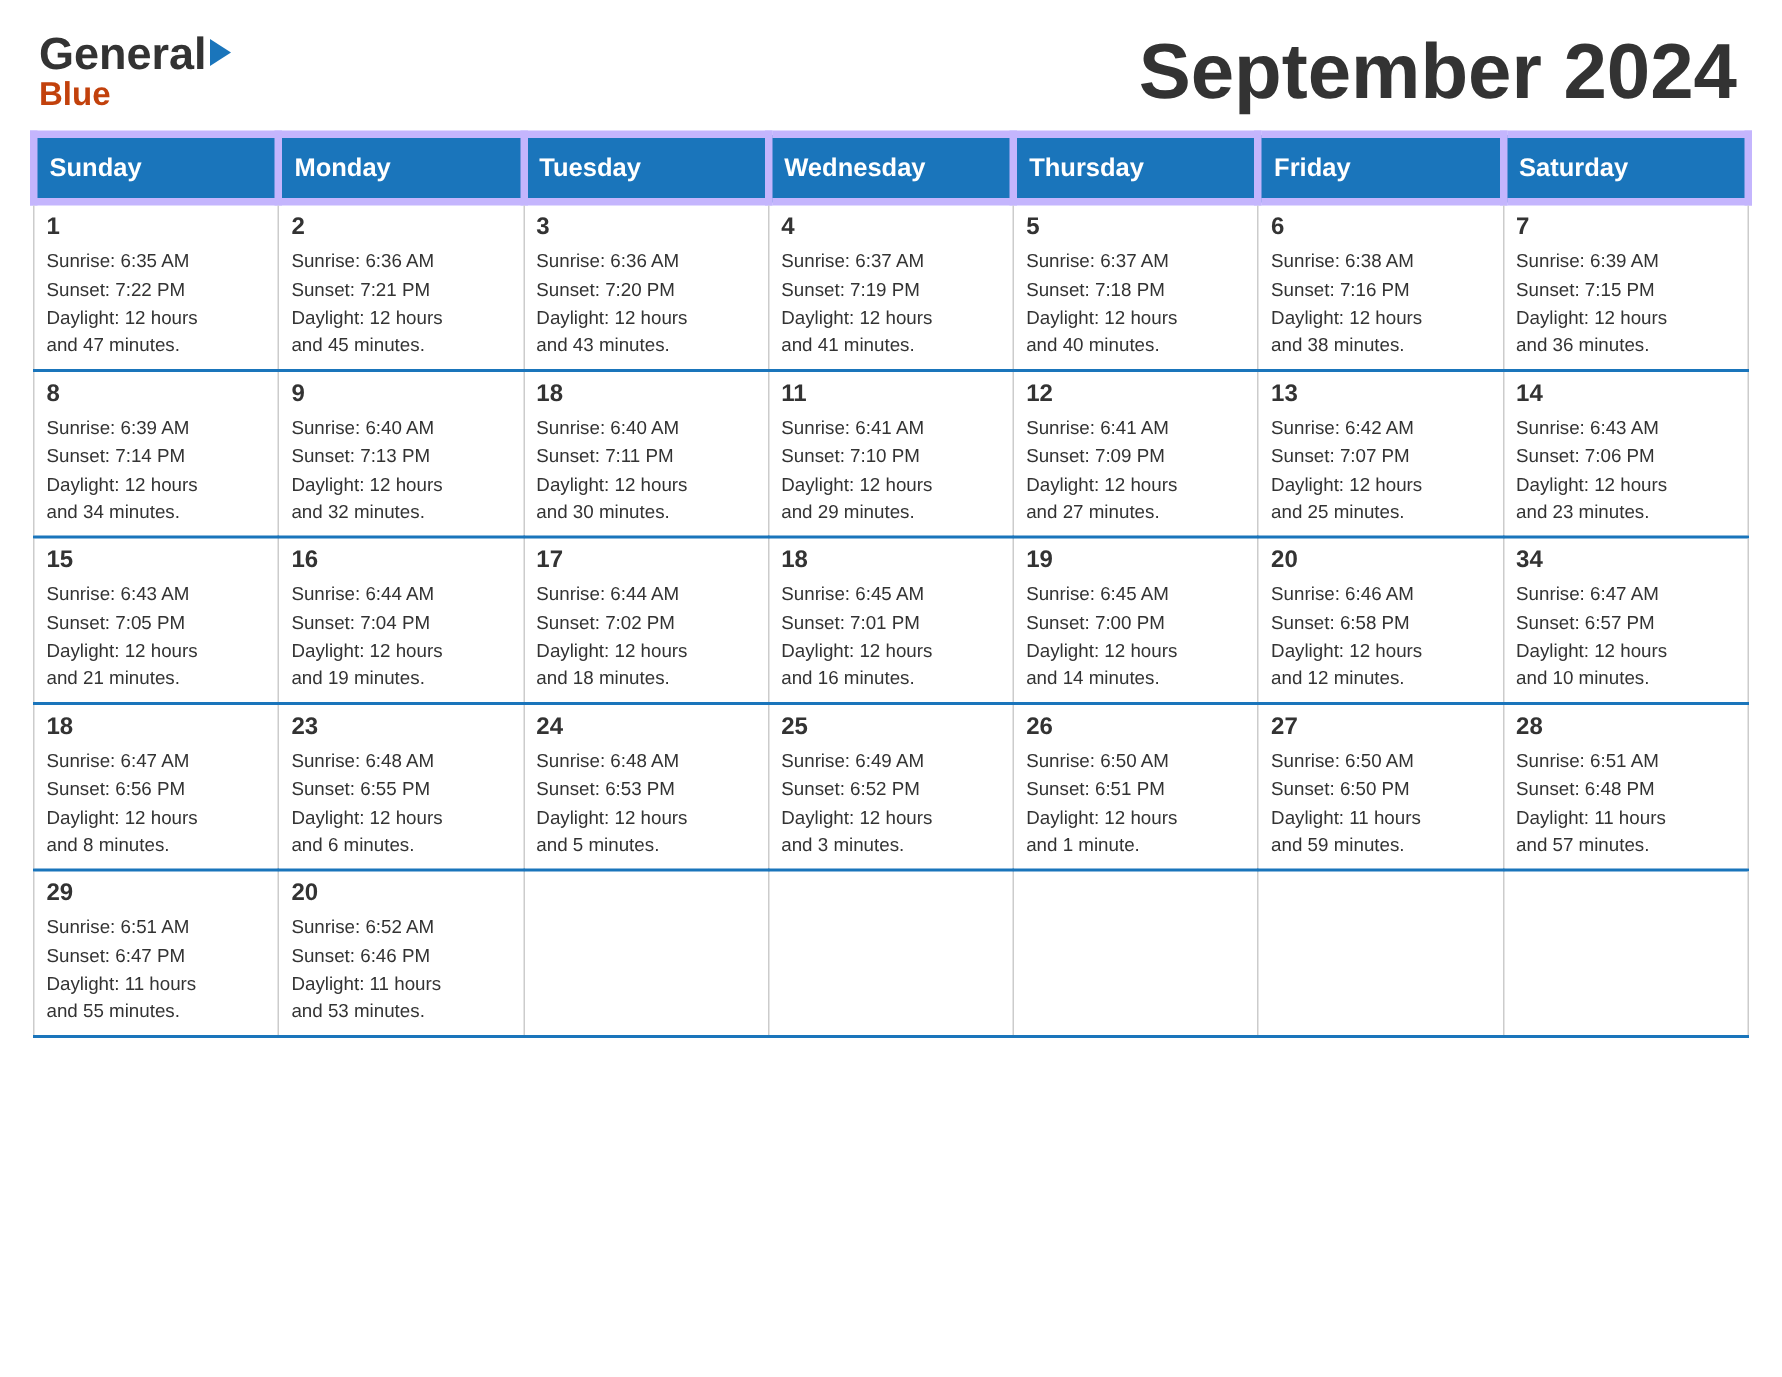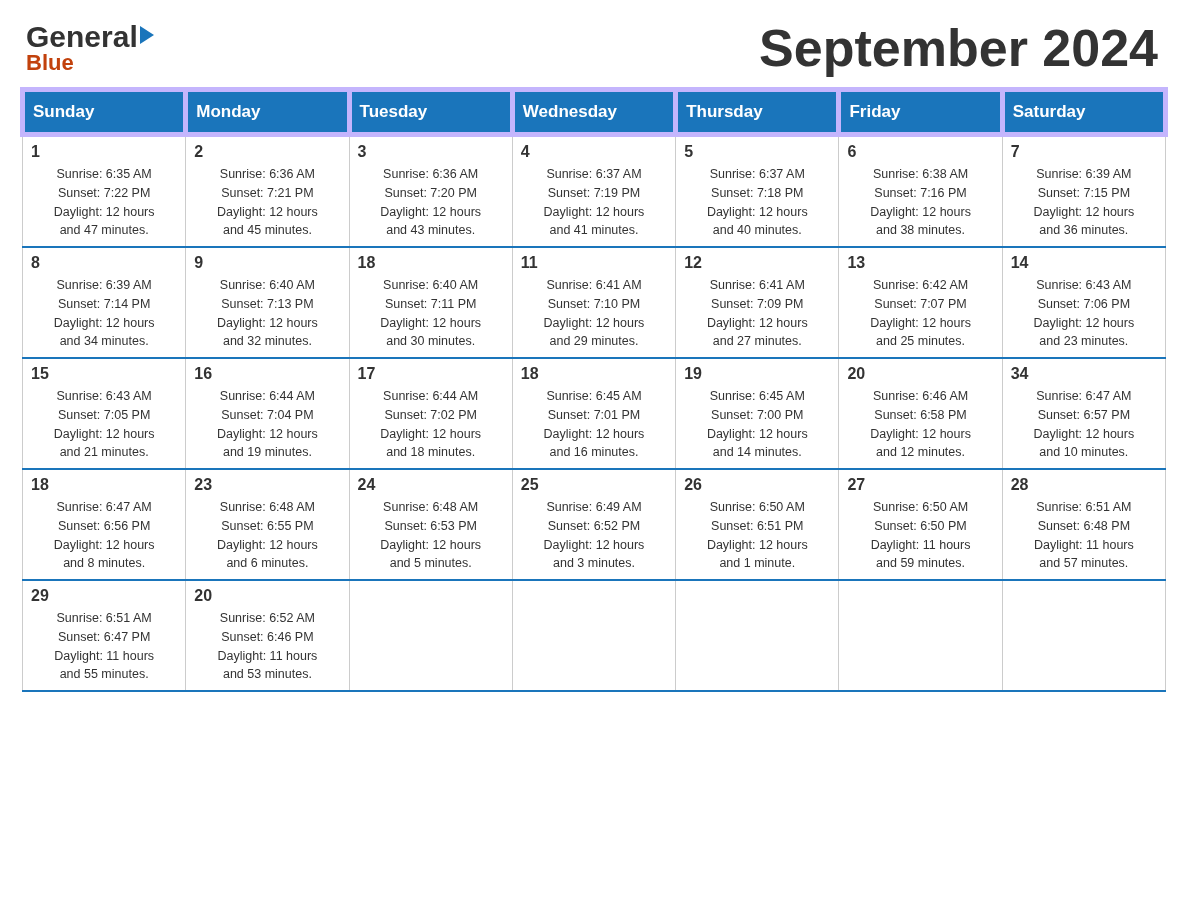--- a/index.html
+++ b/index.html
@@ -71,21 +71,20 @@
     }
     .day-num {
       font-size: 16px;
       font-weight: bold;
       margin-bottom: 4px;
       display: block;
     }
     .day-info {
       font-size: 12.5px;
       line-height: 1.5;
-      text-align: center;
     }
     td.empty {
       background: #fff;
     }
     .logo-wrapper {
       display: flex;
       align-items: center;
     }
     .logo-general {
       font-size: 30px;

